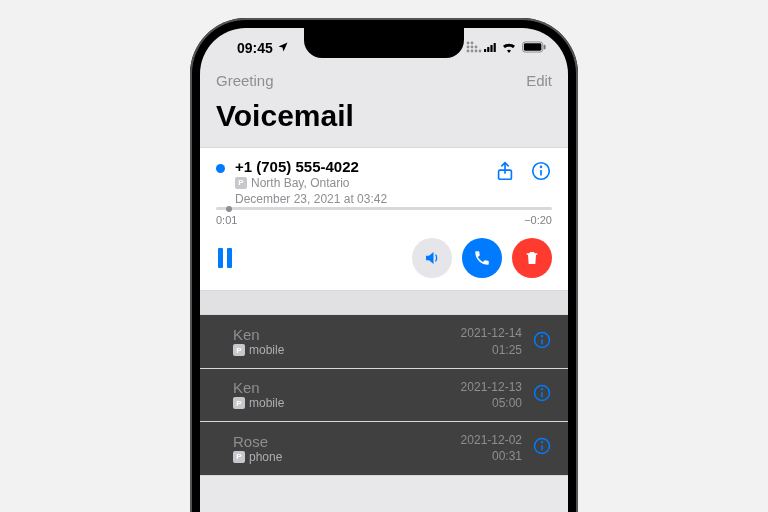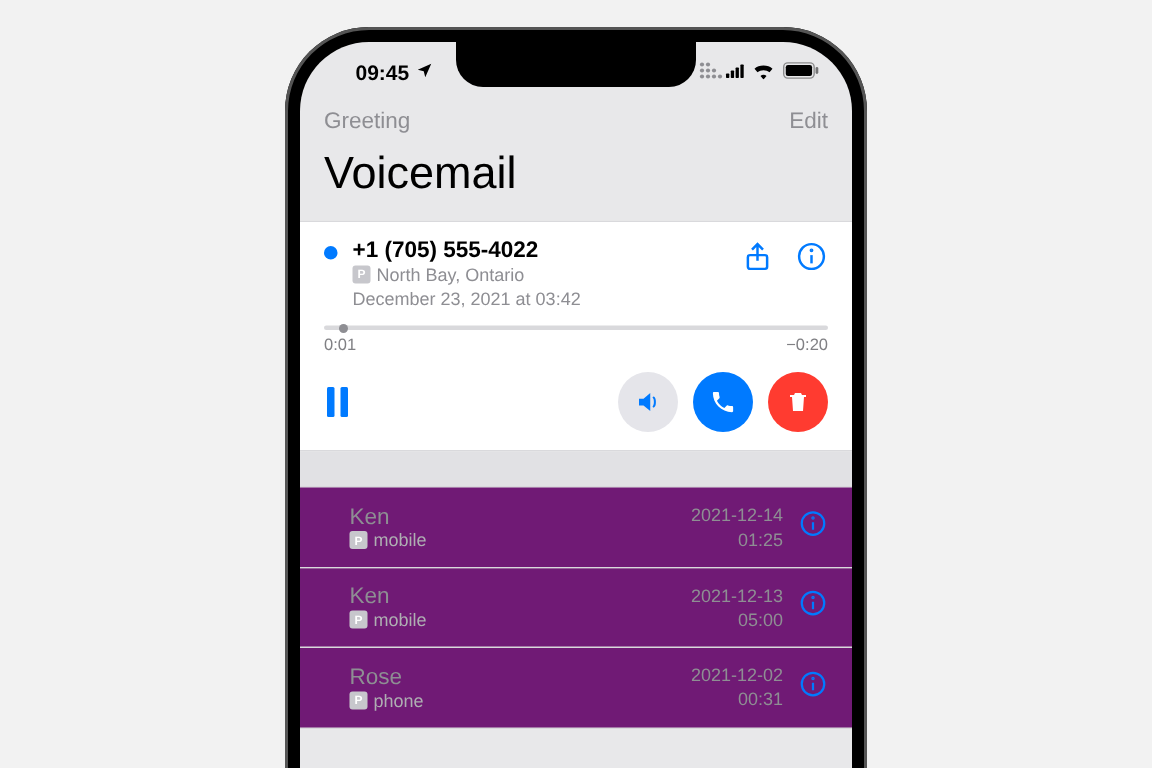--- a/index.html
+++ b/index.html
@@ -45,21 +45,21 @@
   .statusbar .left { display: flex; align-items: center; gap: 4px; letter-spacing: 0; margin-left: 15px; }
   .statusbar .right { display: flex; align-items: center; gap: 5px; }
   .header {
     padding: 0 16px 8px 16px;
   }
   .header-row1 {
     display: flex; justify-content: space-between;
     font-size: 15px; color: #8e8e93; padding: 4px 0 10px 0;
   }
   .header-title {
-    font-size: 30px; font-weight: 400; color: #000;
+    font-size: 30px; font-weight: 700; color: #000;
     padding-bottom: 6px;
   }
   .expanded {
     background: #ffffff;
     border-top: 1px solid #d9d9dc;
     border-bottom: 1px solid #d9d9dc;
     padding: 10px 16px 12px 16px;
   }
   .expanded-top {
     display: flex; align-items: flex-start;
@@ -71,21 +71,21 @@
   .exp-info { flex: 1; min-width: 0; }
   .exp-title { font-size: 15px; font-weight: 600; color: #000; }
   .exp-sub { font-size: 12px; color: #8e8e93; line-height: 1.35; display: flex; align-items: center; gap: 4px;}
   .exp-sub .p-badge {
     display: inline-flex; align-items: center; justify-content: center;
     width: 12px; height: 12px; border-radius: 2px; background: #c7c7cc; color: #fff;
     font-size: 8px; font-weight: 700;
   }
   .exp-actions { display: flex; gap: 14px; margin-left: 8px; padding-top: 2px;}
   .exp-actions svg { width: 22px; height: 22px; }
-  .scrubber { margin-top: 10px; }
+  .scrubber { }
   .track {
     height: 3px; background: #d9d9dc; border-radius: 2px; position: relative;
   }
   .thumb {
     position: absolute; top: 50%; left: 4%;
     width: 6px; height: 6px; background: #8e8e93; border-radius: 50%;
     transform: translate(-50%, -50%);
   }
   .times { display: flex; justify-content: space-between; font-size: 11px; color: #808084; margin-top: 4px;}
   .controls {
@@ -100,21 +100,21 @@
   .ctrl-speaker { background: #e5e5ea; }
   .ctrl-call { background: #007aff; }
   .ctrl-delete { background: #ff3b30; }
   .pause { color: #007aff; display: flex; gap: 4px; padding-left: 2px;}
   .pause div { width: 5px; height: 20px; background: #007aff; border-radius: 1px; }
   .list { }
   .row {
     display: flex; align-items: center;
     padding: 10px 16px;
     border-bottom: 1px solid #d9d9dc;
-    background: #701a75;
+    background: #404040;
   }
   .row-info { flex: 1; min-width: 0; margin-left: 17px;}
   .row-name { font-size: 15px; color: #8e8e93; }
   .row-sub { font-size: 12px; color: #aeaeb2; display: flex; align-items: center; gap: 4px;}
   .row-sub .p-badge {
     display: inline-flex; align-items: center; justify-content: center;
     width: 12px; height: 12px; border-radius: 2px; background: #c7c7cc; color: #fff;
     font-size: 8px; font-weight: 700;
   }
   .row-right { text-align: right; font-size: 12px; color: #8e8e93; line-height: 1.35; margin-right: 10px;}

